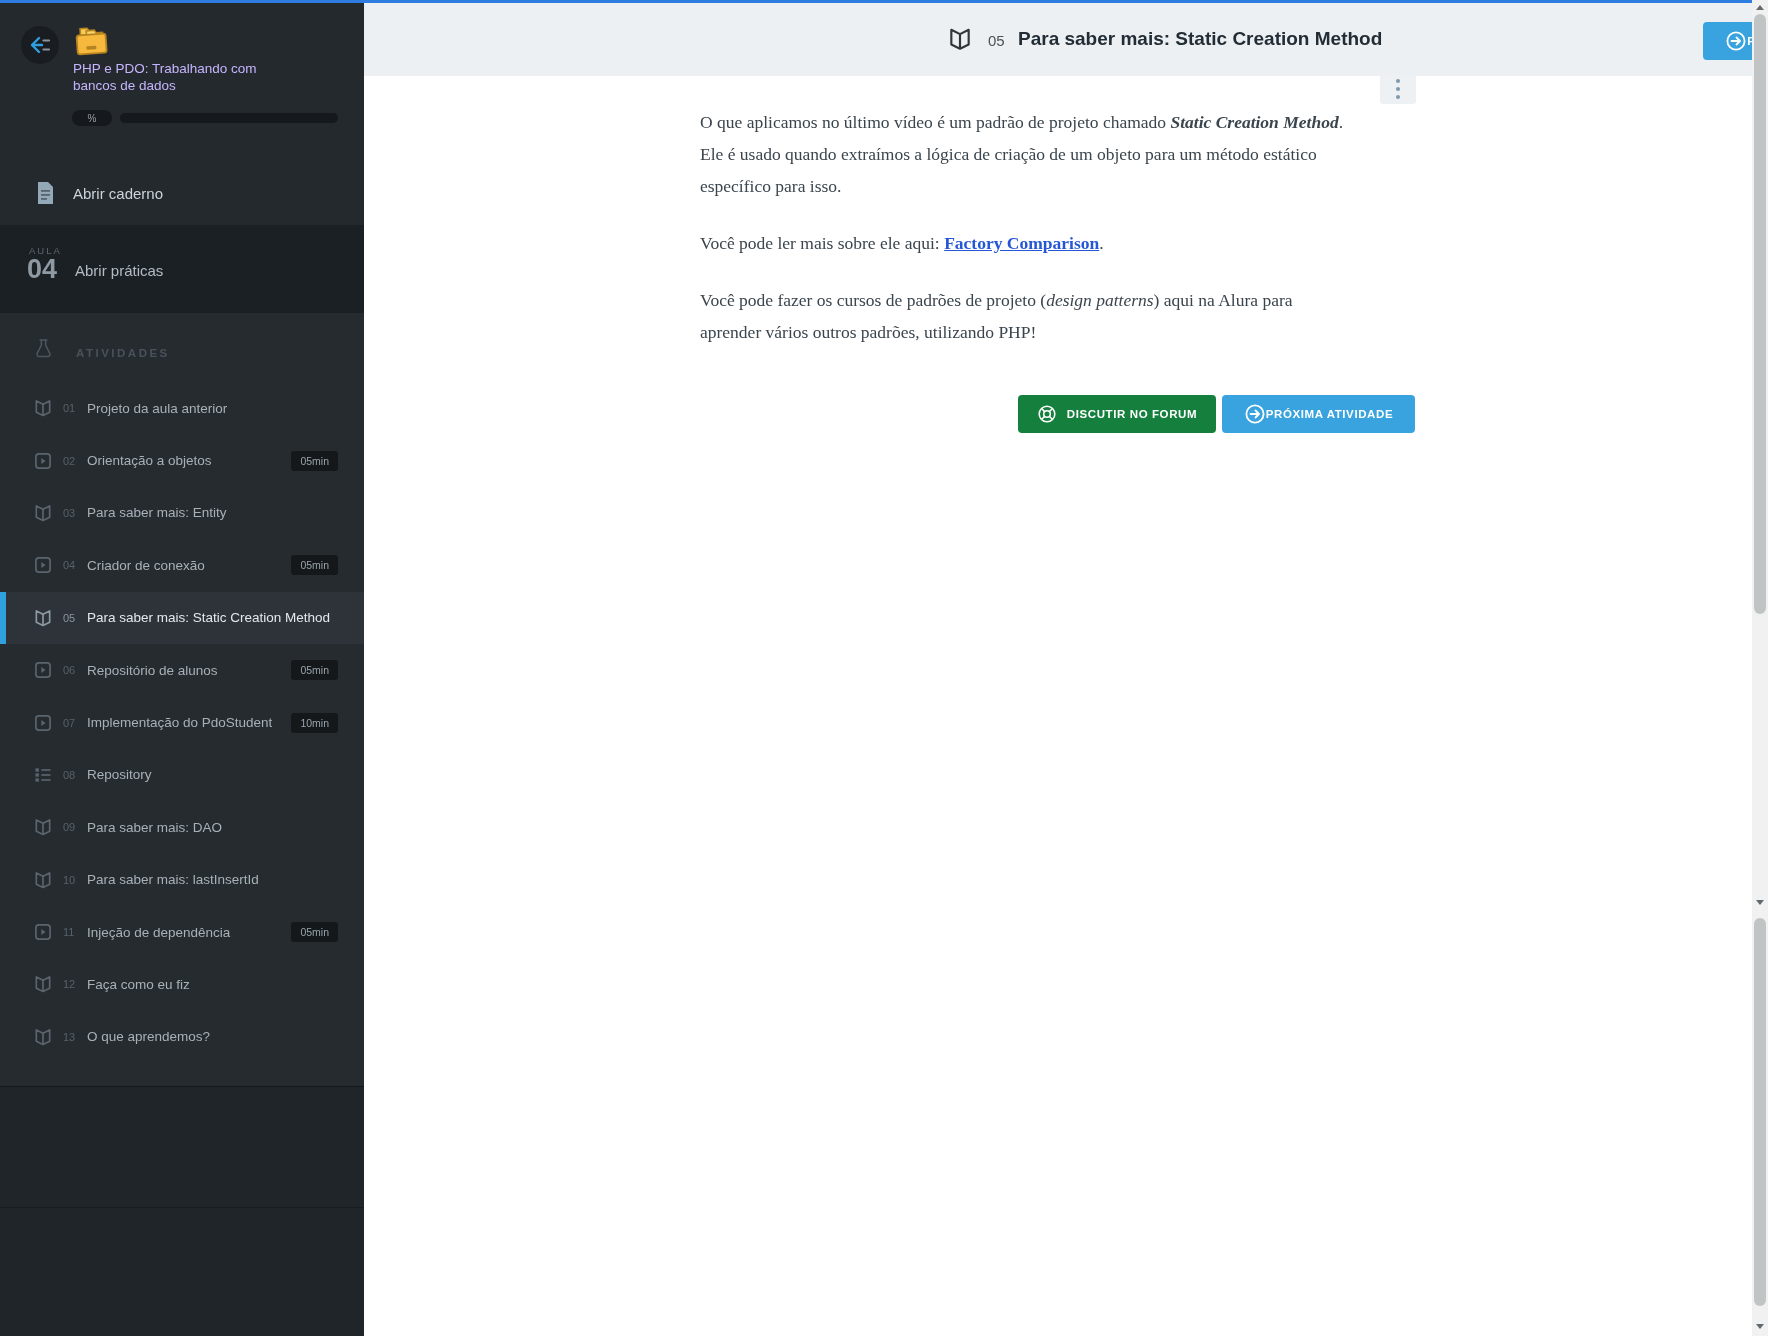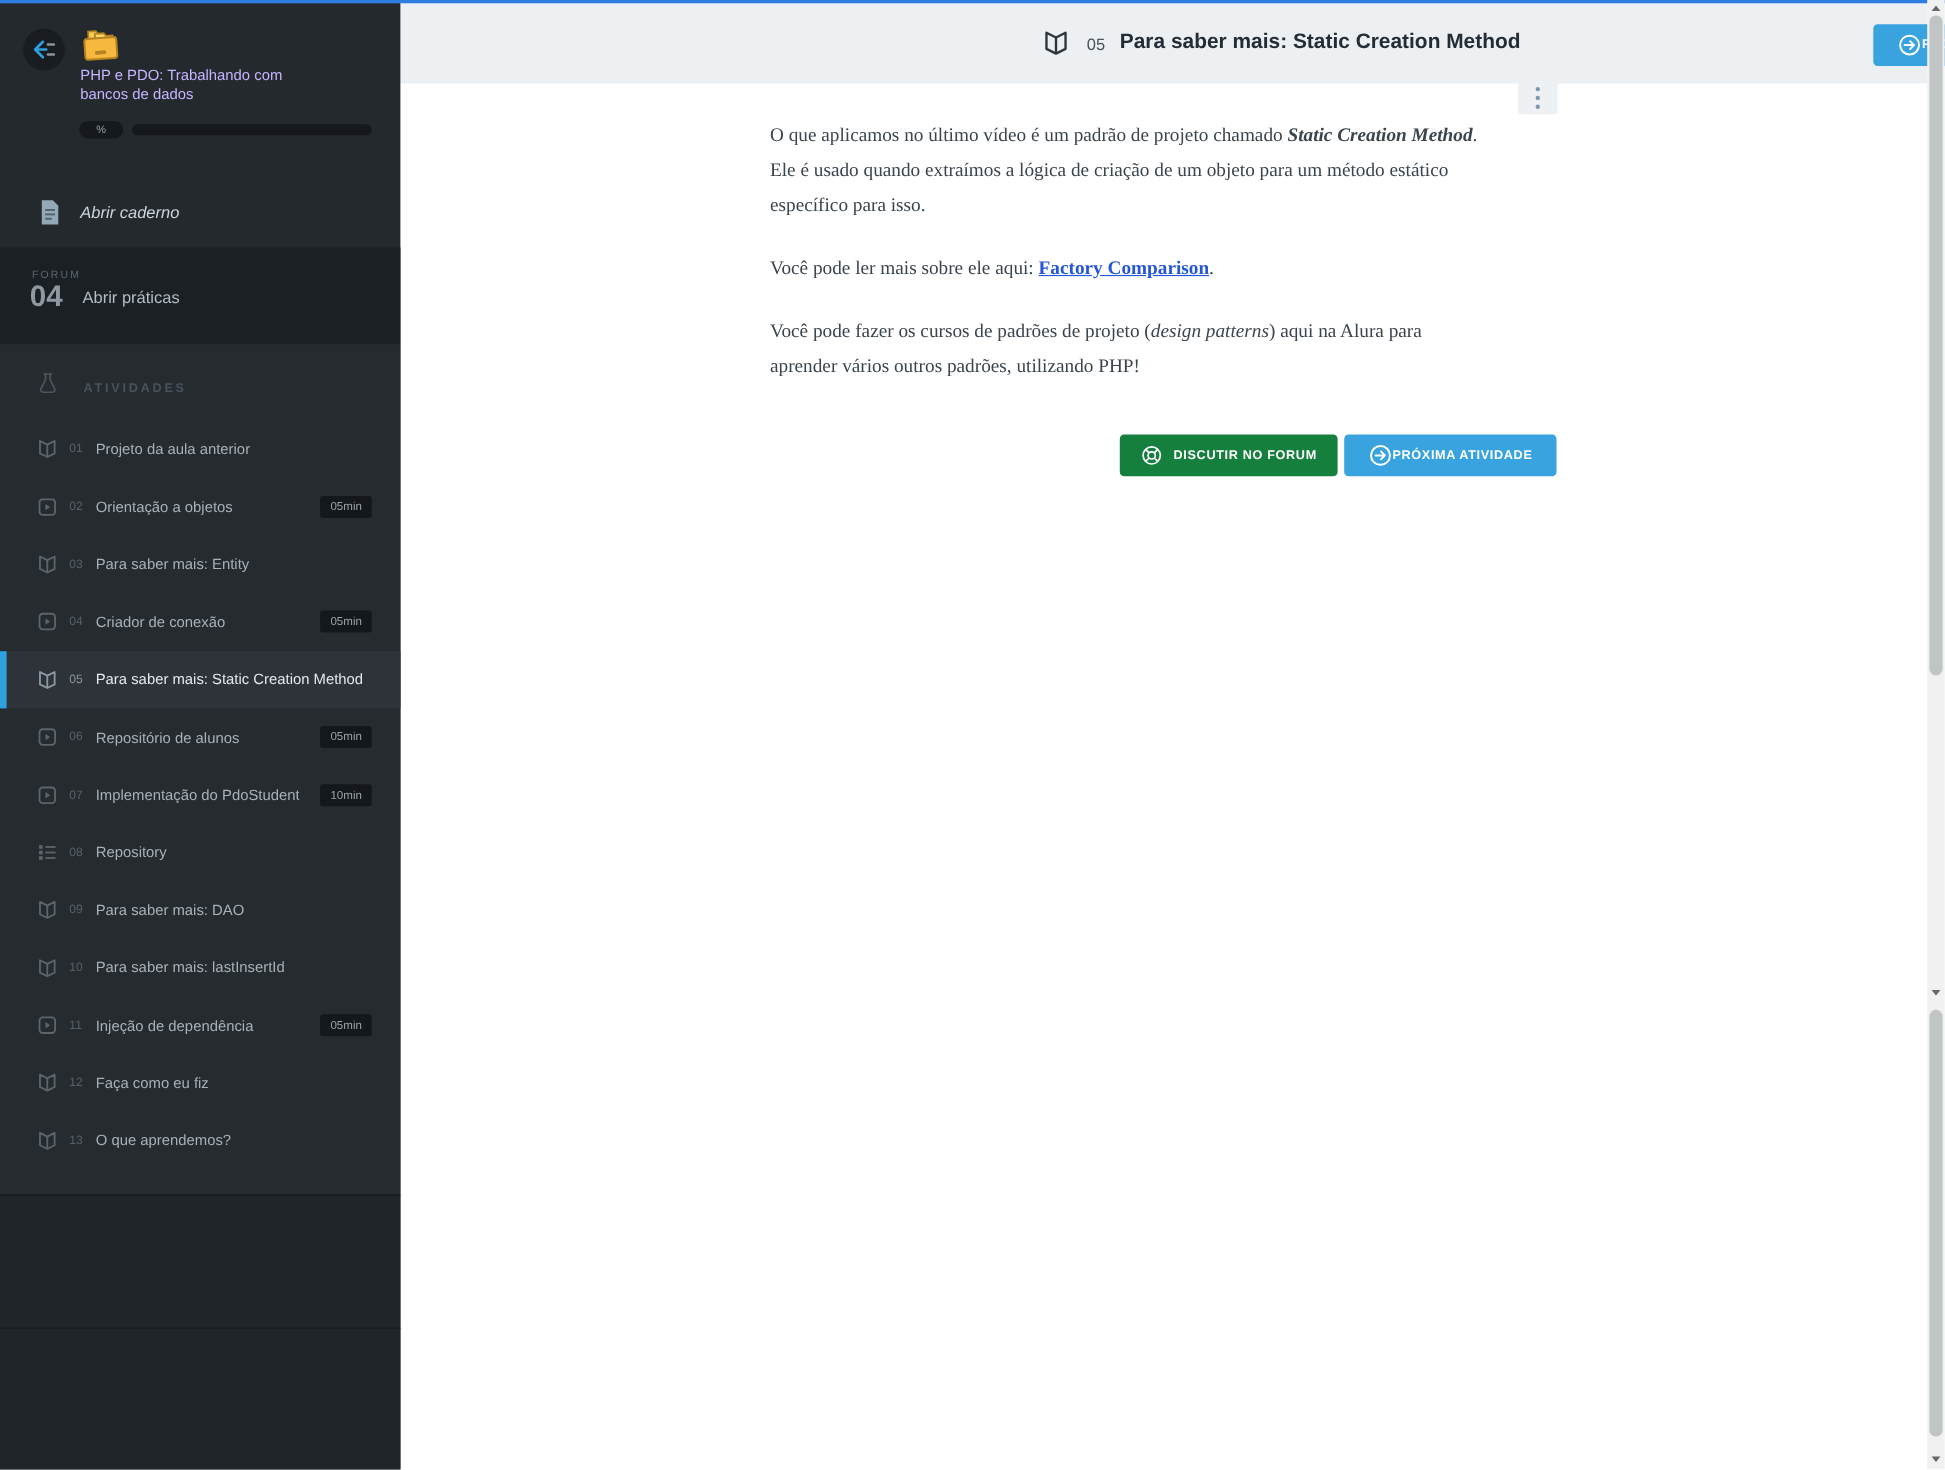--- a/index.html
+++ b/index.html
@@ -11,21 +11,21 @@
   .sidebar{position:absolute;left:0;top:0;width:364px;height:1336px;background:var(--sidebar_bg);z-index:5;}
   .collapse{position:absolute;left:21px;top:26px;width:38px;height:38px;border-radius:50%;
             background:#191d22;border:none;cursor:pointer;display:flex;align-items:center;justify-content:center;padding:0;}
   .logo{position:absolute;left:72px;top:22px;width:40px;height:36px;display:block;}
   .course-title{position:absolute;left:73px;top:60px;width:250px;font-size:13.5px;line-height:17px;color:#c4b5fd;}
   .pct{position:absolute;left:72px;top:110px;width:40px;height:16px;border-radius:9px;background:#15181c;
        color:#97a1a8;font-size:10px;display:flex;align-items:center;justify-content:center;}
   .pbar{position:absolute;left:120px;top:113px;width:218px;height:10px;border-radius:5px;background:#15181c;}
   .open-notebook{position:absolute;left:0;top:164px;width:364px;height:58px;cursor:pointer;display:flex;align-items:center;}
   .open-notebook .nb-ic{margin-left:35px;width:21px;height:24px;display:block;}
-  .open-notebook .nb-tx{margin-left:17px;font-size:15px;color:#ccd4d9;font-style:italic;}
+  .open-notebook .nb-tx{margin-left:17px;font-size:15px;color:#ccd4d9;}
   .aula-block{position:absolute;left:0;top:225px;width:364px;height:88px;background:var(--sidebar_dark);}
   .aula-kicker{position:absolute;left:29px;top:20px;font-size:9.5px;letter-spacing:2px;color:#5d666e;}
   .aula-num{position:absolute;left:27px;top:29px;font-size:27px;font-weight:bold;color:#8f99a1;}
   .aula-title{position:absolute;left:75px;top:37px;font-size:15px;color:#b3bcc3;}
   .acts-bg{position:absolute;left:0;top:313px;width:364px;height:773px;background:#262b30;}
   .sec-head{position:absolute;display:flex;align-items:flex-end;}
   .sec-head .sh-tx{font-size:11.5px;font-weight:bold;letter-spacing:2.5px;color:#49525b;}
   .head-atividades{left:35px;top:338px;}
   .head-atividades .sh-tx{margin-left:24px;}
   .acts{position:absolute;left:0;top:382px;width:364px;}
@@ -118,21 +118,21 @@
           <path d="M3 1 h10 l5 5 v17 H3 Z" fill="#93a9b8"></path>
           <rect x="6" y="9" width="9" height="1.8" fill="#24292e" opacity=".55"></rect>
           <rect x="6" y="13" width="9" height="1.8" fill="#24292e" opacity=".55"></rect>
           <rect x="6" y="17" width="6" height="1.8" fill="#24292e" opacity=".55"></rect>
         </svg>
       </span>
       <span class="nb-tx">Abrir caderno</span>
     </div>
 
     <div class="aula-block">
-      <div class="aula-kicker">FORUM</div>
+      <div class="aula-kicker">AULA</div>
       <div class="aula-num">04</div>
       <div class="aula-title">Abrir práticas</div>
     </div>
 
     <div class="acts-bg"></div>
 
     <div class="sec-head head-atividades">
       <span>
         <svg width="17" height="21" viewBox="0 0 20 24" fill="none" stroke="#4c565e" stroke-width="1.8" stroke-linecap="round" stroke-linejoin="round">
           <path d="M6 2 h8"></path>

